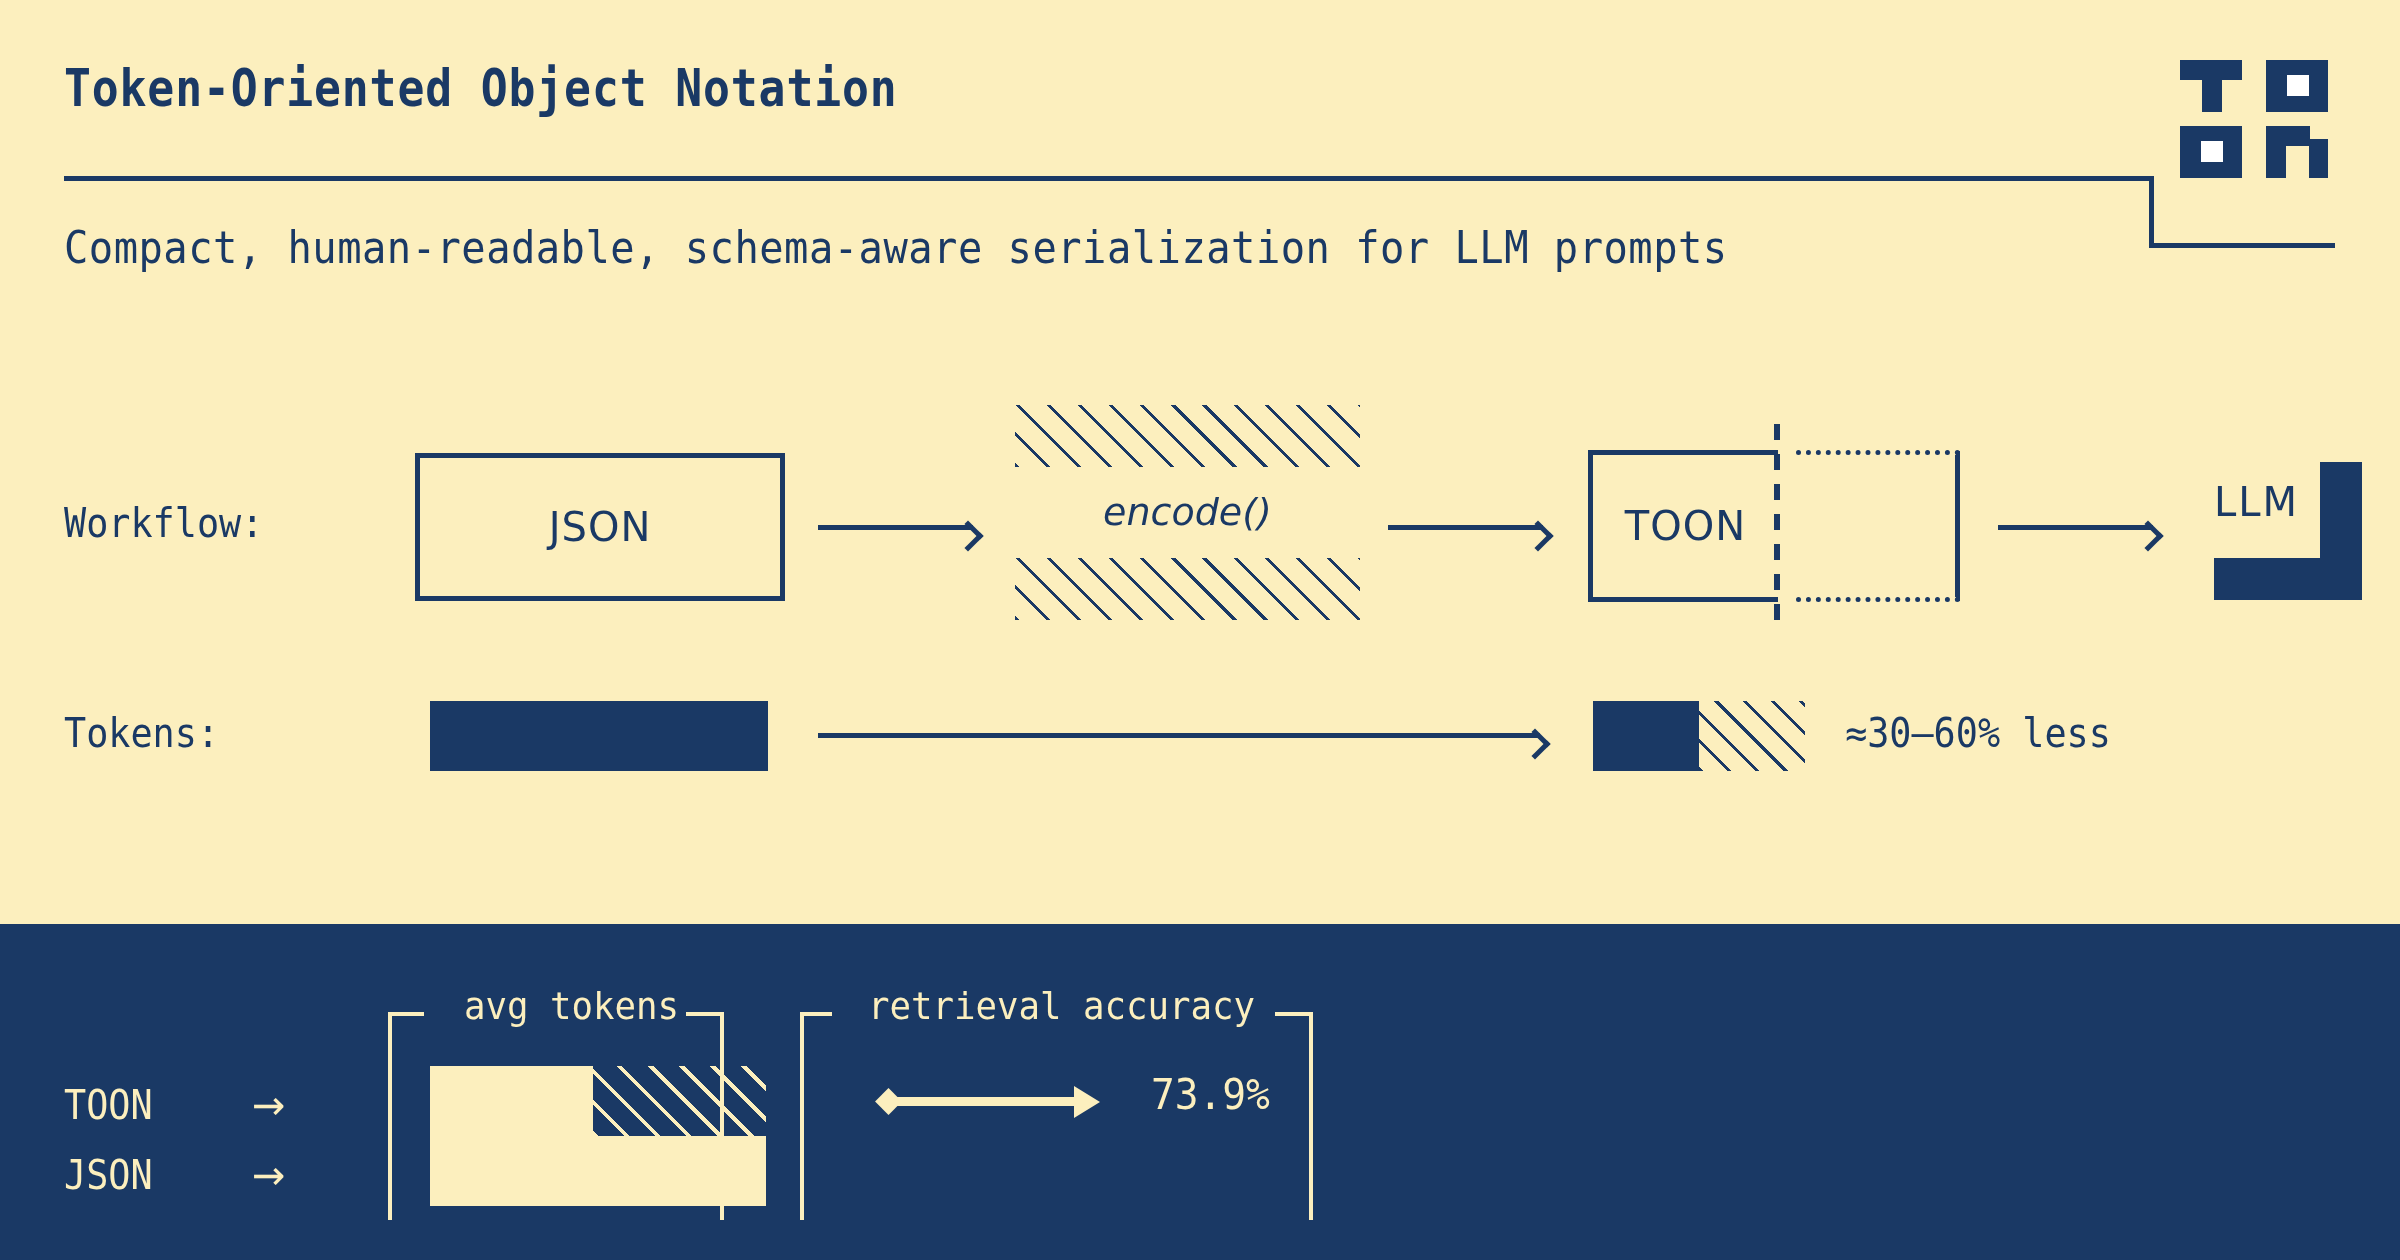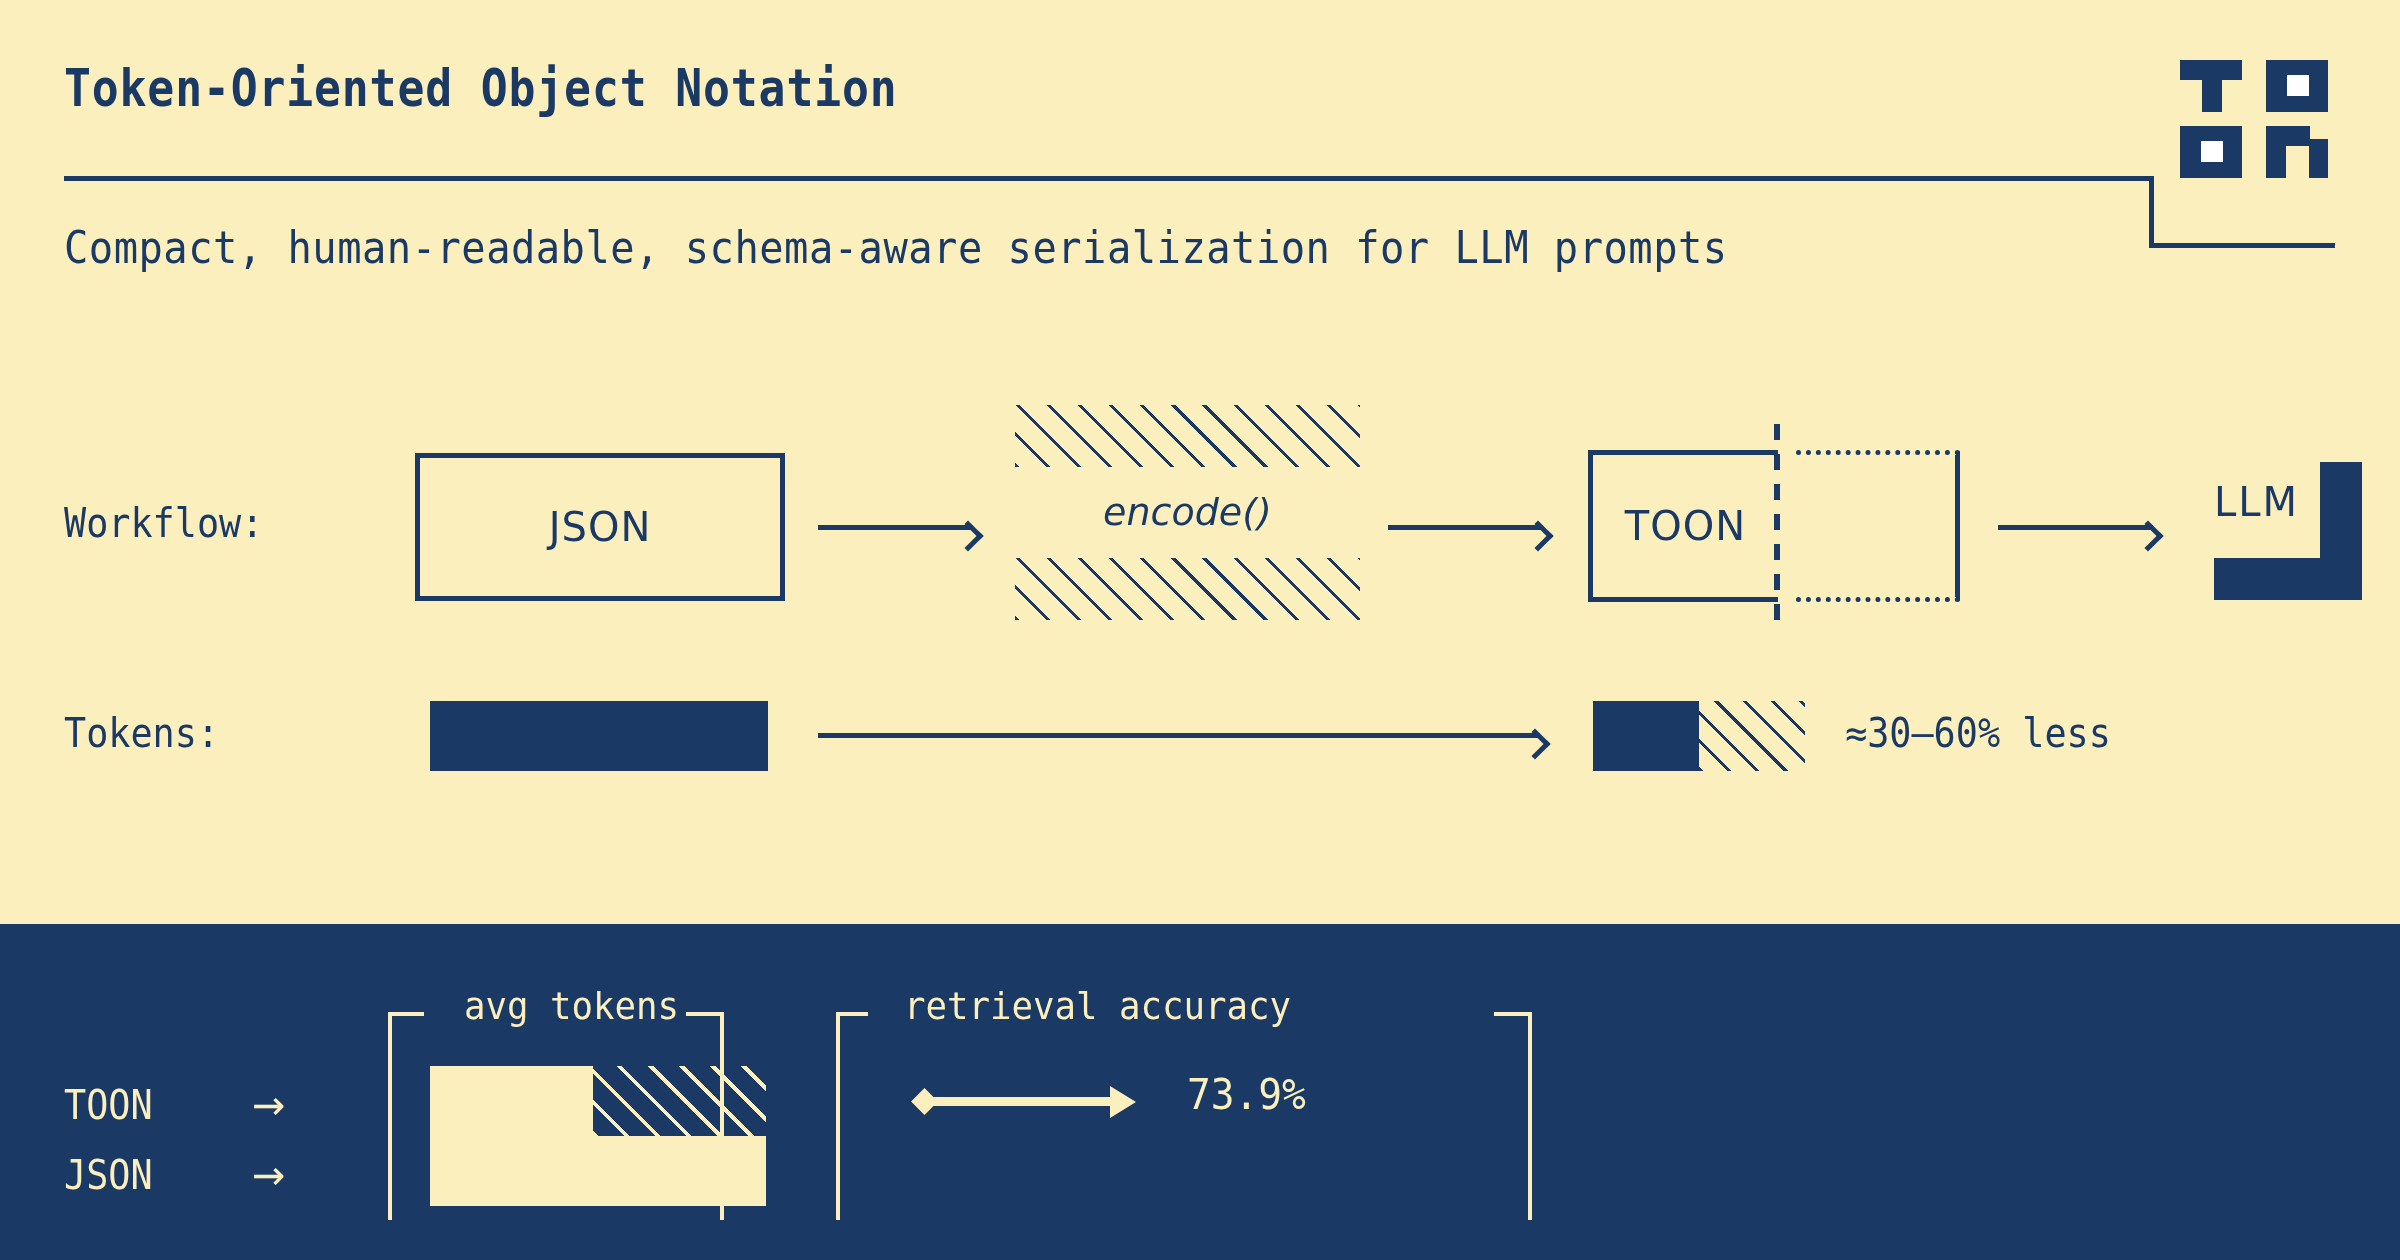--- a/index.html
+++ b/index.html
@@ -304,21 +304,21 @@
   #avg-bar-toon-hatch {
     position: absolute; left: 163px; top: 0; width: 173px; height: 70px;
     background-image: repeating-linear-gradient(
         45deg,
         var(--cream) 0px, var(--cream) 4px,
         transparent 4px, transparent 22px);
   }
   #avg-bar-json { position: absolute; left: 42px; top: 124px; width: 336px; height: 70px; background: var(--cream); }
 
   
-  #group-retrieval { left: 836px; top: 88px; width: 696px; height: 208px; }
+  #group-retrieval { left: 800px; top: 88px; width: 513px; height: 208px; }
   #group-retrieval .gf-left,
   #group-retrieval .gf-right { height: 208px; }
   #group-retrieval .gf-top-l { width: 32px; }
   #group-retrieval .gf-top-r { width: 38px; }
   #group-retrieval .group-label { left: 68px; }
 
   .acc-row { position: absolute; height: 70px; }
   #acc-row-0 { left: 0; top: 54px; width: 630px; margin-left: 31px; }
   #acc-row-1 { left: 0; top: 124px; width: 630px; }
   .acc-diamond {

